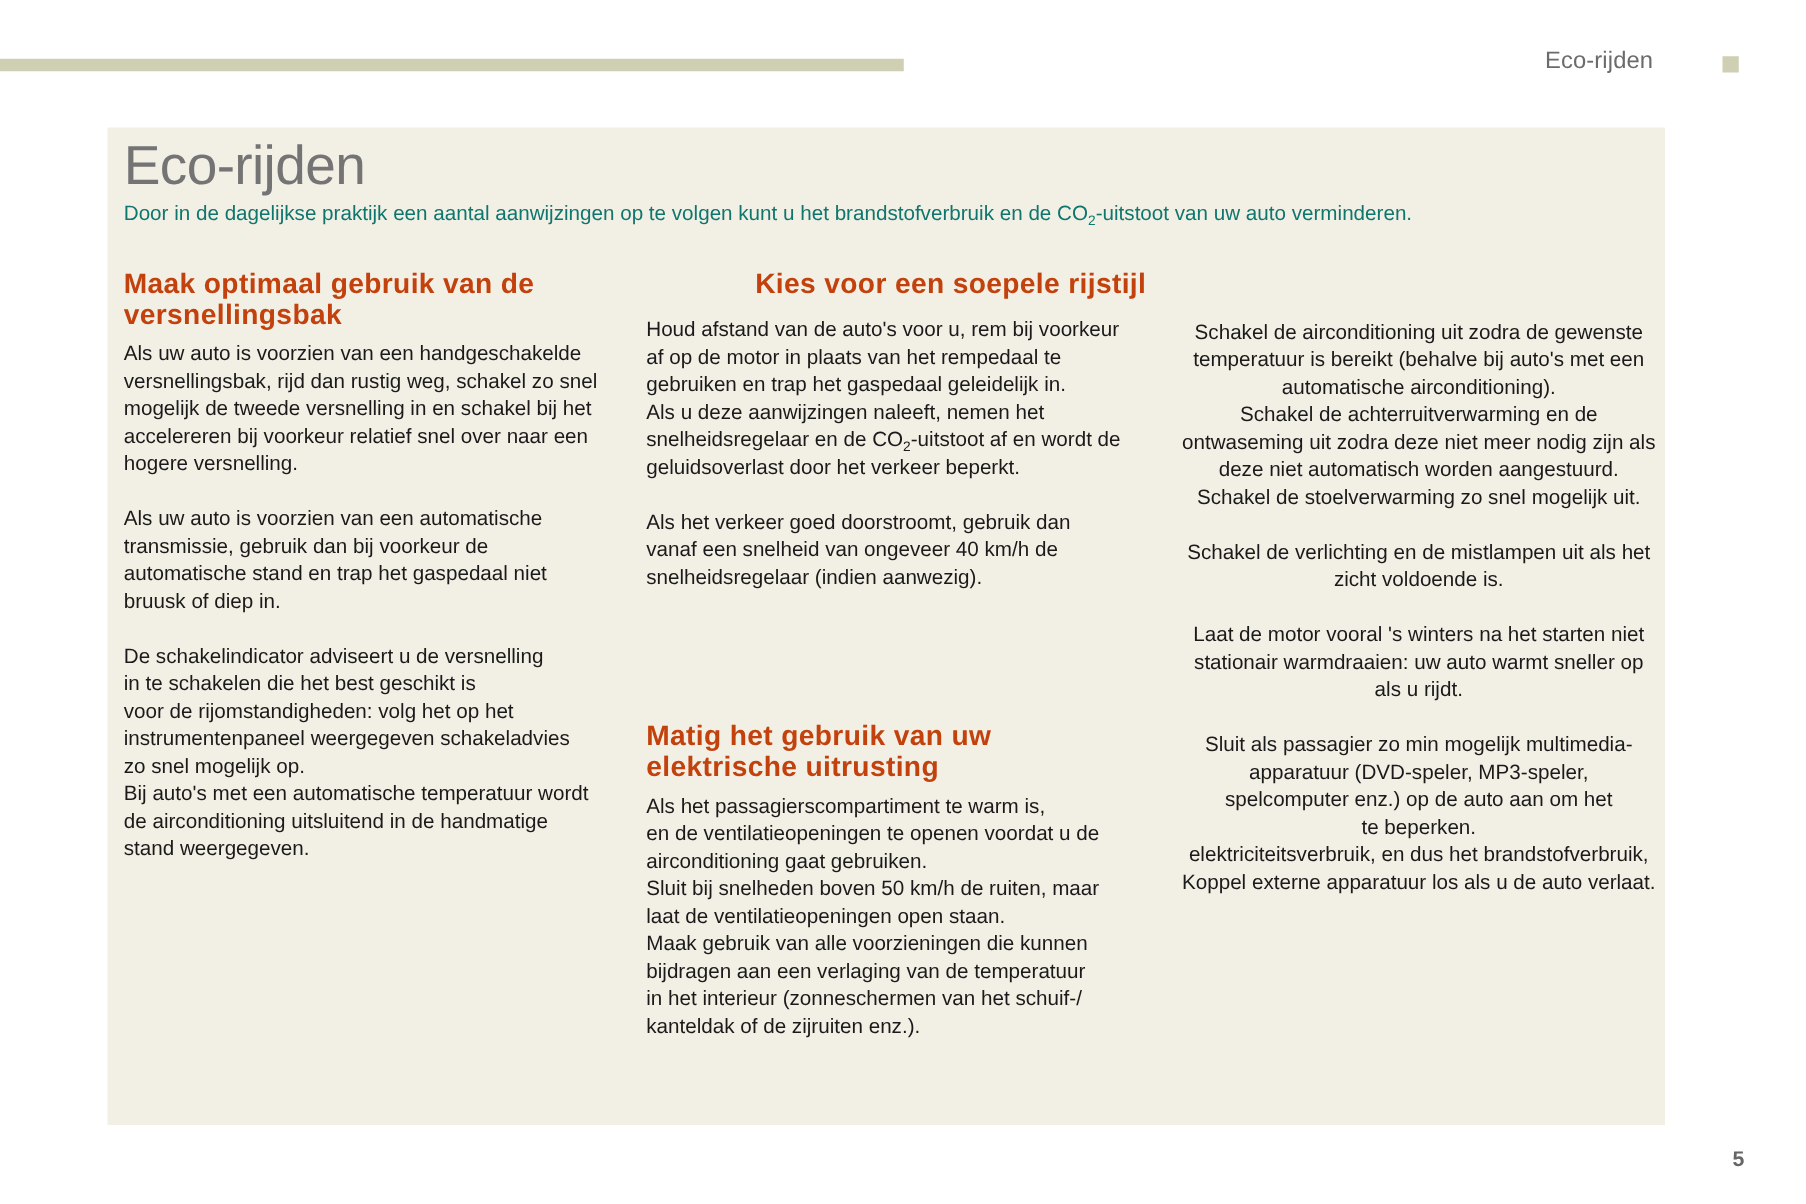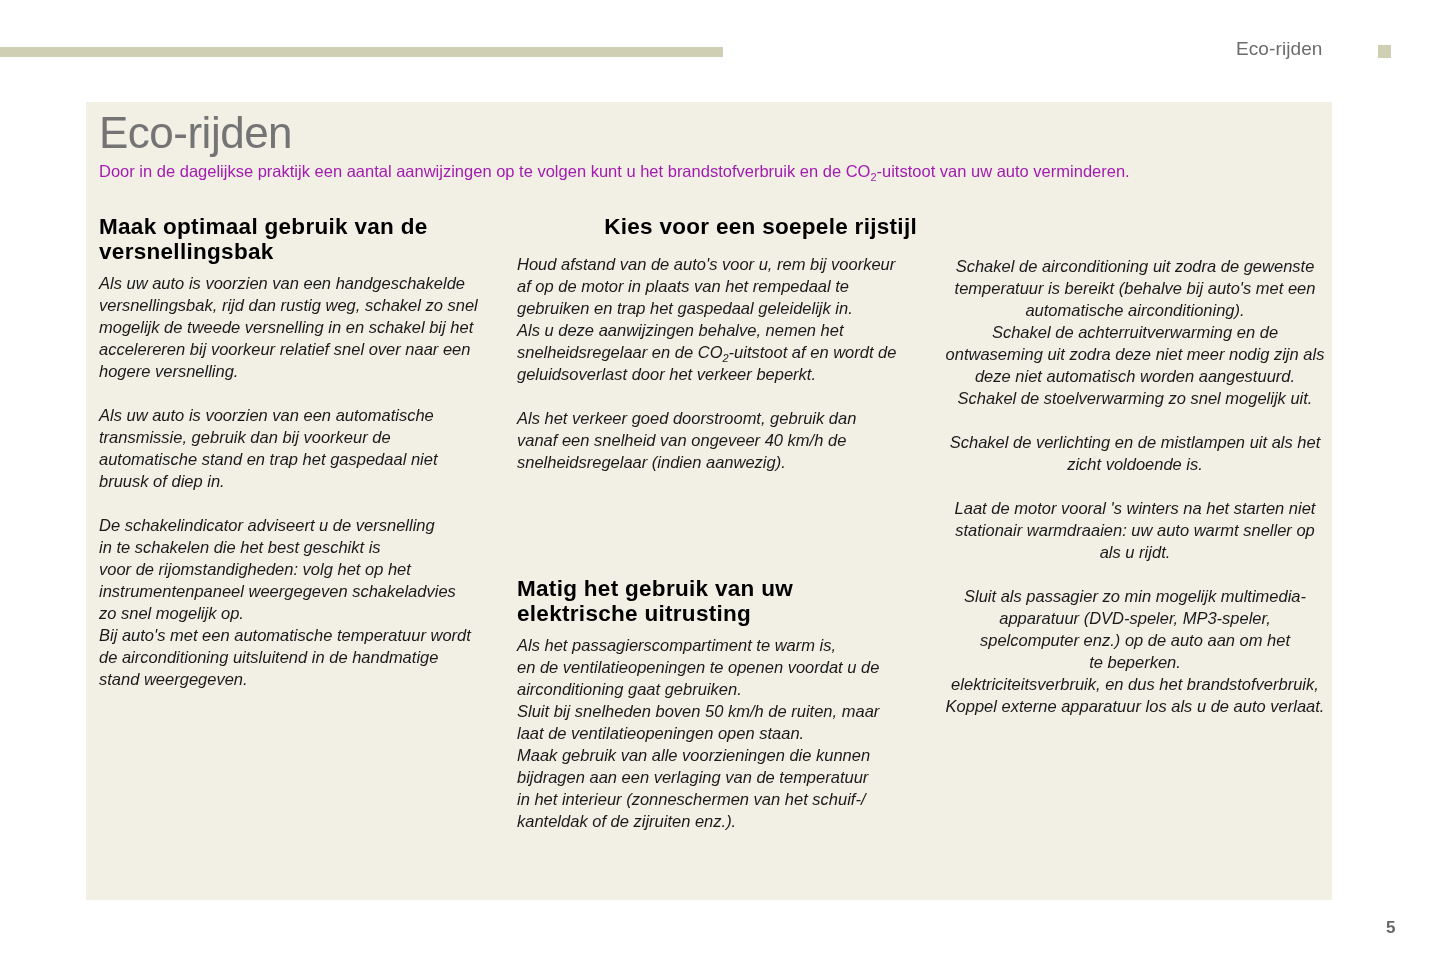--- a/index.html
+++ b/index.html
@@ -57,51 +57,50 @@
       letter-spacing: -0.5px;
       margin: 0;
       line-height: 54px;
     }
     .intro {
       position: absolute;
       left: 99px;
       top: 160px;
       font-size: 16.5px;
       line-height: 22px;
-      color: #a21caf;
+      color: #0f766e;
       white-space: nowrap;
     }
     .intro sub {
       font-size: 11px;
       vertical-align: -4px;
       line-height: 0;
     }
     .col {
       position: absolute;
       width: 400px;
     }
     .col-1 { left: 99px; top: 214px; }
     .col-2 { left: 517px; top: 214px; }
     .col-3 { left: 935px; top: 255px; text-align: center; }
     .col-2b { left: 517px; top: 576px; }
     h2.section-heading {
       margin: 0 0 8px 0;
       font-size: 22.5px;
       line-height: 25px;
       font-weight: bold;
-      color: #000000;
+      color: #c2410c;
       letter-spacing: 0.3px;
     }
     .col-2 h2.section-heading { margin-bottom: 14px; text-align: right; }
     p.para {
       margin: 0 0 22px 0;
       font-size: 16.5px;
       line-height: 22px;
       color: #1a1a1a;
-      font-style: italic;
     }
     p.para span.line {
       display: block;
       white-space: nowrap;
     }
     p.para sub {
       font-size: 11px;
       vertical-align: -4px;
       line-height: 0;
     }
@@ -155,21 +154,21 @@
     <span class="line">stand weergegeven.</span>
   </p>
 </div>
 
 <div class="col col-2">
   <h2 class="section-heading">Kies voor een soepele rijstijl</h2>
   <p class="para">
     <span class="line">Houd afstand van de auto's voor u, rem bij voorkeur</span>
     <span class="line">af op de motor in plaats van het rempedaal te</span>
     <span class="line">gebruiken en trap het gaspedaal geleidelijk in.</span>
-    <span class="line">Als u deze aanwijzingen behalve, nemen het</span>
+    <span class="line">Als u deze aanwijzingen naleeft, nemen het</span>
     <span class="line"><span>snelheidsregelaar en de CO</span><sub>2</sub><span>-uitstoot af en wordt de</span></span>
     <span class="line">geluidsoverlast door het verkeer beperkt.</span>
   </p>
   <p class="para">
     <span class="line">Als het verkeer goed doorstroomt, gebruik dan</span>
     <span class="line">vanaf een snelheid van ongeveer 40 km/h de</span>
     <span class="line">snelheidsregelaar (indien aanwezig).</span>
   </p>
 </div>
 

